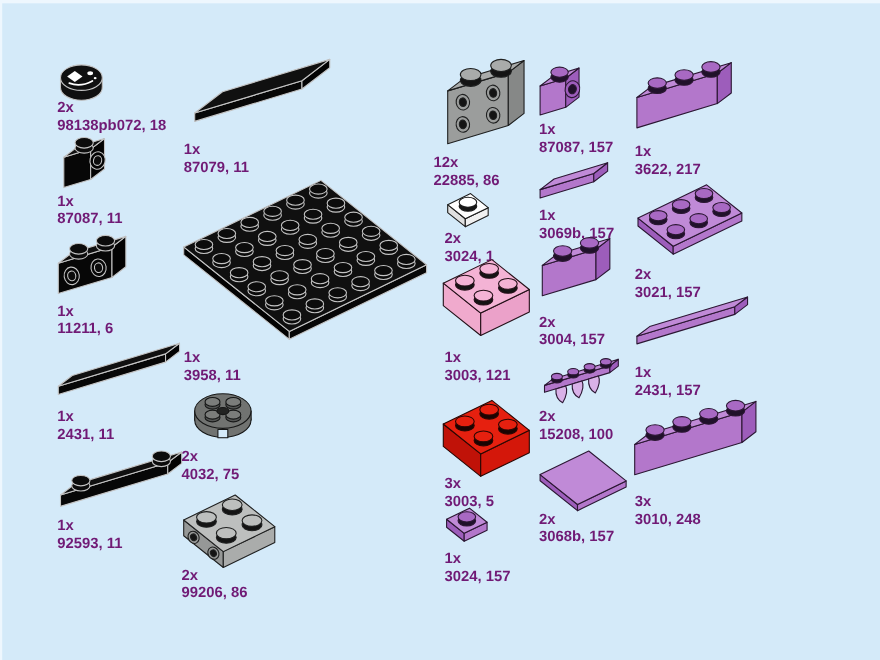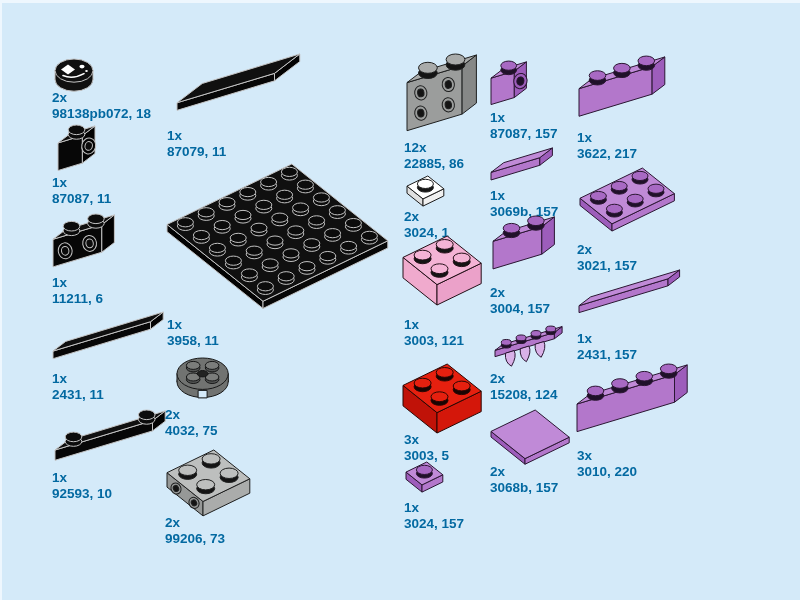--- a/index.html
+++ b/index.html
@@ -7,21 +7,21 @@
     position:relative;width:800px;height:600px;overflow:hidden;
     background:#d4eaf9;
     border-top:3px solid #eef7fe;border-left:2px solid #eef7fe;
     box-sizing:border-box;
     font-family:"Liberation Sans",sans-serif;
   }
   .part svg{position:absolute;overflow:visible;}
   .plabel{
     position:absolute;
     font:bold 13.5px/15.5px "Liberation Sans",sans-serif;
-    color:#0369a1;white-space:nowrap;letter-spacing:0;
+    color:#701a75;white-space:nowrap;letter-spacing:0;
   }
 </style>
 </head>
 <body>
 
 <div id="page" style="background: rgb(212, 234, 249);">
     <div class="part">
       <svg width="44" height="39" style="left: 50px; top: 53px;">
         <g transform="translate(3,3)">
           <ellipse cx="19.0" cy="20.6" rx="19.0" ry="11.6" fill="#101010" stroke="#c3c3c3" stroke-width="1"></ellipse>
@@ -98,21 +98,21 @@
           <polygon points="97.5,-29.4 110.2,-39.1 110.2,-28.8 97.5,-19.1" fill="#030303" stroke="#c3c3c3" stroke-width="1" stroke-linejoin="round"></polygon>
           <polygon points="0.0,0.0 97.5,-29.4 110.2,-39.1 12.7,-9.7" fill="#101010" stroke="#c3c3c3" stroke-width="1" stroke-linejoin="round"></polygon>
           <ellipse cx="91.7" cy="-30.6" rx="8.3" ry="4.8" fill="#0c0c0c" stroke="#c3c3c3" stroke-width="1"></ellipse>
           <ellipse cx="91.7" cy="-35.2" rx="8.3" ry="4.8" fill="#0c0c0c" stroke="#c3c3c3" stroke-width="1"></ellipse>
           <ellipse cx="18.5" cy="-8.5" rx="8.3" ry="4.8" fill="#0c0c0c" stroke="#c3c3c3" stroke-width="1"></ellipse>
           <ellipse cx="18.5" cy="-13.1" rx="8.3" ry="4.8" fill="#0c0c0c" stroke="#c3c3c3" stroke-width="1"></ellipse>
         </g>
       </svg>
       <div class="plabel" style="left: 50px; top: 467px;">
         <div>1x</div>
-        <div>92593, 10</div>
+        <div>92593, 11</div>
       </div>
     </div>
     <div class="part">
       <svg width="129" height="63" style="left: 172px; top: 48px;">
         <g transform="translate(3,51.760000000000005)">
           <polygon points="0.0,0.0 97.5,-29.4 97.5,-21.9 0.0,7.6" fill="#070707" stroke="#c3c3c3" stroke-width="1" stroke-linejoin="round"></polygon>
           <polygon points="97.5,-29.4 122.8,-48.8 122.8,-41.2 97.5,-21.9" fill="#030303" stroke="#c3c3c3" stroke-width="1" stroke-linejoin="round"></polygon>
           <polygon points="0.0,0.0 97.5,-29.4 122.8,-48.8 25.3,-19.3" fill="#101010" stroke="#c3c3c3" stroke-width="1" stroke-linejoin="round"></polygon>
         </g>
       </svg>
@@ -246,21 +246,21 @@
           <ellipse cx="38.7" cy="15.9" rx="9.0" ry="5.2" fill="#141414" stroke="#1f2020" stroke-width="1"></ellipse>
           <ellipse cx="38.7" cy="12.0" rx="9.0" ry="5.2" fill="#bdbfbe" stroke="#1f2020" stroke-width="1"></ellipse>
           <ellipse cx="9.0" cy="15.8" rx="4.9" ry="5.7" fill="#969897" stroke="#1f2020" stroke-width="1" transform="rotate(-28 9.0 15.8)"></ellipse>
           <ellipse cx="9.0" cy="15.8" rx="2.6" ry="3.1" fill="#141414" stroke="#1f2020" stroke-width="1" transform="rotate(-28 9.0 15.8)"></ellipse>
           <ellipse cx="27.0" cy="30.2" rx="4.9" ry="5.7" fill="#969897" stroke="#1f2020" stroke-width="1" transform="rotate(-28 27.0 30.2)"></ellipse>
           <ellipse cx="27.0" cy="30.2" rx="2.6" ry="3.1" fill="#141414" stroke="#1f2020" stroke-width="1" transform="rotate(-28 27.0 30.2)"></ellipse>
         </g>
       </svg>
       <div class="plabel" style="left: 163px; top: 512px;">
         <div>2x</div>
-        <div>99206, 73</div>
+        <div>99206, 86</div>
       </div>
     </div>
     <div class="part">
       <svg width="76" height="83" style="left: 402px; top: 48px;">
         <g transform="translate(3,31.6)">
           <polygon points="0.0,0.0 55.1,-16.6 55.1,31.5 0.0,48.1" fill="#9b9d9c" stroke="#1f2020" stroke-width="1" stroke-linejoin="round"></polygon>
           <polygon points="55.1,-16.6 69.4,-27.6 69.4,20.5 55.1,31.5" fill="#868887" stroke="#1f2020" stroke-width="1" stroke-linejoin="round"></polygon>
           <polygon points="0.0,0.0 55.1,-16.6 69.4,-27.6 14.3,-10.9" fill="#a9abaa" stroke="#1f2020" stroke-width="1" stroke-linejoin="round"></polygon>
           <ellipse cx="48.5" cy="-17.9" rx="9.4" ry="5.5" fill="#141414" stroke="#1f2020" stroke-width="1"></ellipse>
           <ellipse cx="48.5" cy="-23.1" rx="9.4" ry="5.5" fill="#a9abaa" stroke="#1f2020" stroke-width="1"></ellipse>
@@ -269,21 +269,21 @@
           <ellipse cx="13.8" cy="10.3" rx="6.1" ry="7.1" fill="#9b9d9c" stroke="#1f2020" stroke-width="1" transform="rotate(-8 13.8 10.3)"></ellipse>
           <ellipse cx="13.8" cy="10.3" rx="3.2" ry="3.9" fill="#141414" stroke="#1f2020" stroke-width="1" transform="rotate(-8 13.8 10.3)"></ellipse>
           <ellipse cx="13.8" cy="30.5" rx="6.1" ry="7.1" fill="#9b9d9c" stroke="#1f2020" stroke-width="1" transform="rotate(-8 13.8 30.5)"></ellipse>
           <ellipse cx="13.8" cy="30.5" rx="3.2" ry="3.9" fill="#141414" stroke="#1f2020" stroke-width="1" transform="rotate(-8 13.8 30.5)"></ellipse>
           <ellipse cx="41.3" cy="1.9" rx="6.1" ry="7.1" fill="#9b9d9c" stroke="#1f2020" stroke-width="1" transform="rotate(-8 41.3 1.9)"></ellipse>
           <ellipse cx="41.3" cy="1.9" rx="3.2" ry="3.9" fill="#141414" stroke="#1f2020" stroke-width="1" transform="rotate(-8 41.3 1.9)"></ellipse>
           <ellipse cx="41.3" cy="22.2" rx="6.1" ry="7.1" fill="#9b9d9c" stroke="#1f2020" stroke-width="1" transform="rotate(-8 41.3 22.2)"></ellipse>
           <ellipse cx="41.3" cy="22.2" rx="3.2" ry="3.9" fill="#141414" stroke="#1f2020" stroke-width="1" transform="rotate(-8 41.3 22.2)"></ellipse>
         </g>
       </svg>
-      <div class="plabel" style="left: 402px; top: 137px;">
+      <div class="plabel" style="left: 392px; top: 137px;">
         <div>12x</div>
         <div>22885, 86</div>
       </div>
     </div>
     <div class="part">
       <svg width="42" height="50" style="left: 486px; top: 55px;">
         <g transform="translate(3,20.16)">
           <polygon points="0.0,0.0 23.3,-7.0 23.3,19.4 0.0,26.4" fill="#b377cb" stroke="#2b1733" stroke-width="1" stroke-linejoin="round"></polygon>
           <polygon points="23.3,-7.0 35.4,-16.3 35.4,10.1 23.3,19.4" fill="#9d5dbb" stroke="#2b1733" stroke-width="1" stroke-linejoin="round"></polygon>
           <polygon points="0.0,0.0 23.3,-7.0 35.4,-16.3 12.1,-9.2" fill="#c08ad7" stroke="#2b1733" stroke-width="1" stroke-linejoin="round"></polygon>
@@ -378,21 +378,21 @@
           <ellipse cx="41.0" cy="-14.1" rx="5.0" ry="2.9" fill="#20112a" stroke="#2b1733" stroke-width="1"></ellipse>
           <ellipse cx="41.0" cy="-16.9" rx="5.0" ry="2.9" fill="#a869c3" stroke="#2b1733" stroke-width="1"></ellipse>
           <ellipse cx="26.1" cy="-9.7" rx="5.0" ry="2.9" fill="#20112a" stroke="#2b1733" stroke-width="1"></ellipse>
           <ellipse cx="26.1" cy="-12.5" rx="5.0" ry="2.9" fill="#a869c3" stroke="#2b1733" stroke-width="1"></ellipse>
           <ellipse cx="11.3" cy="-5.2" rx="5.0" ry="2.9" fill="#20112a" stroke="#2b1733" stroke-width="1"></ellipse>
           <ellipse cx="11.3" cy="-8.0" rx="5.0" ry="2.9" fill="#a869c3" stroke="#2b1733" stroke-width="1"></ellipse>
         </g>
       </svg>
       <div class="plabel" style="left: 488px; top: 368px;">
         <div>2x</div>
-        <div>15208, 124</div>
+        <div>15208, 100</div>
       </div>
     </div>
     <div class="part">
       <svg width="85" height="76" style="left: 398px; top: 358px;">
         <g transform="translate(3,24.42)">
           <polygon points="0.0,0.0 34.0,27.2 34.0,47.6 0.0,20.4" fill="#c01208" stroke="#2a0703" stroke-width="1" stroke-linejoin="round"></polygon>
           <polygon points="34.0,27.2 78.2,5.8 78.2,26.2 34.0,47.6" fill="#d4170a" stroke="#2a0703" stroke-width="1" stroke-linejoin="round"></polygon>
           <polygon points="0.0,0.0 44.2,-21.4 78.2,5.8 34.0,27.2" fill="#e6200f" stroke="#2a0703" stroke-width="1" stroke-linejoin="round"></polygon>
           <ellipse cx="41.7" cy="-9.3" rx="8.5" ry="4.9" fill="#1a0402" stroke="#2a0703" stroke-width="1"></ellipse>
           <ellipse cx="41.7" cy="-13.0" rx="8.5" ry="4.9" fill="#e6200f" stroke="#2a0703" stroke-width="1"></ellipse>
@@ -505,16 +505,16 @@
           <ellipse cx="67.3" cy="-23.2" rx="8.3" ry="4.8" fill="#20112a" stroke="#2b1733" stroke-width="1"></ellipse>
           <ellipse cx="67.3" cy="-27.8" rx="8.3" ry="4.8" fill="#a869c3" stroke="#2b1733" stroke-width="1"></ellipse>
           <ellipse cx="42.9" cy="-15.9" rx="8.3" ry="4.8" fill="#20112a" stroke="#2b1733" stroke-width="1"></ellipse>
           <ellipse cx="42.9" cy="-20.5" rx="8.3" ry="4.8" fill="#a869c3" stroke="#2b1733" stroke-width="1"></ellipse>
           <ellipse cx="18.5" cy="-8.5" rx="8.3" ry="4.8" fill="#20112a" stroke="#2b1733" stroke-width="1"></ellipse>
           <ellipse cx="18.5" cy="-13.1" rx="8.3" ry="4.8" fill="#a869c3" stroke="#2b1733" stroke-width="1"></ellipse>
         </g>
       </svg>
       <div class="plabel" style="left: 575px; top: 445px;">
         <div>3x</div>
-        <div>3010, 220</div>
+        <div>3010, 248</div>
       </div>
     </div>
   </div>
 
 </body></html>

